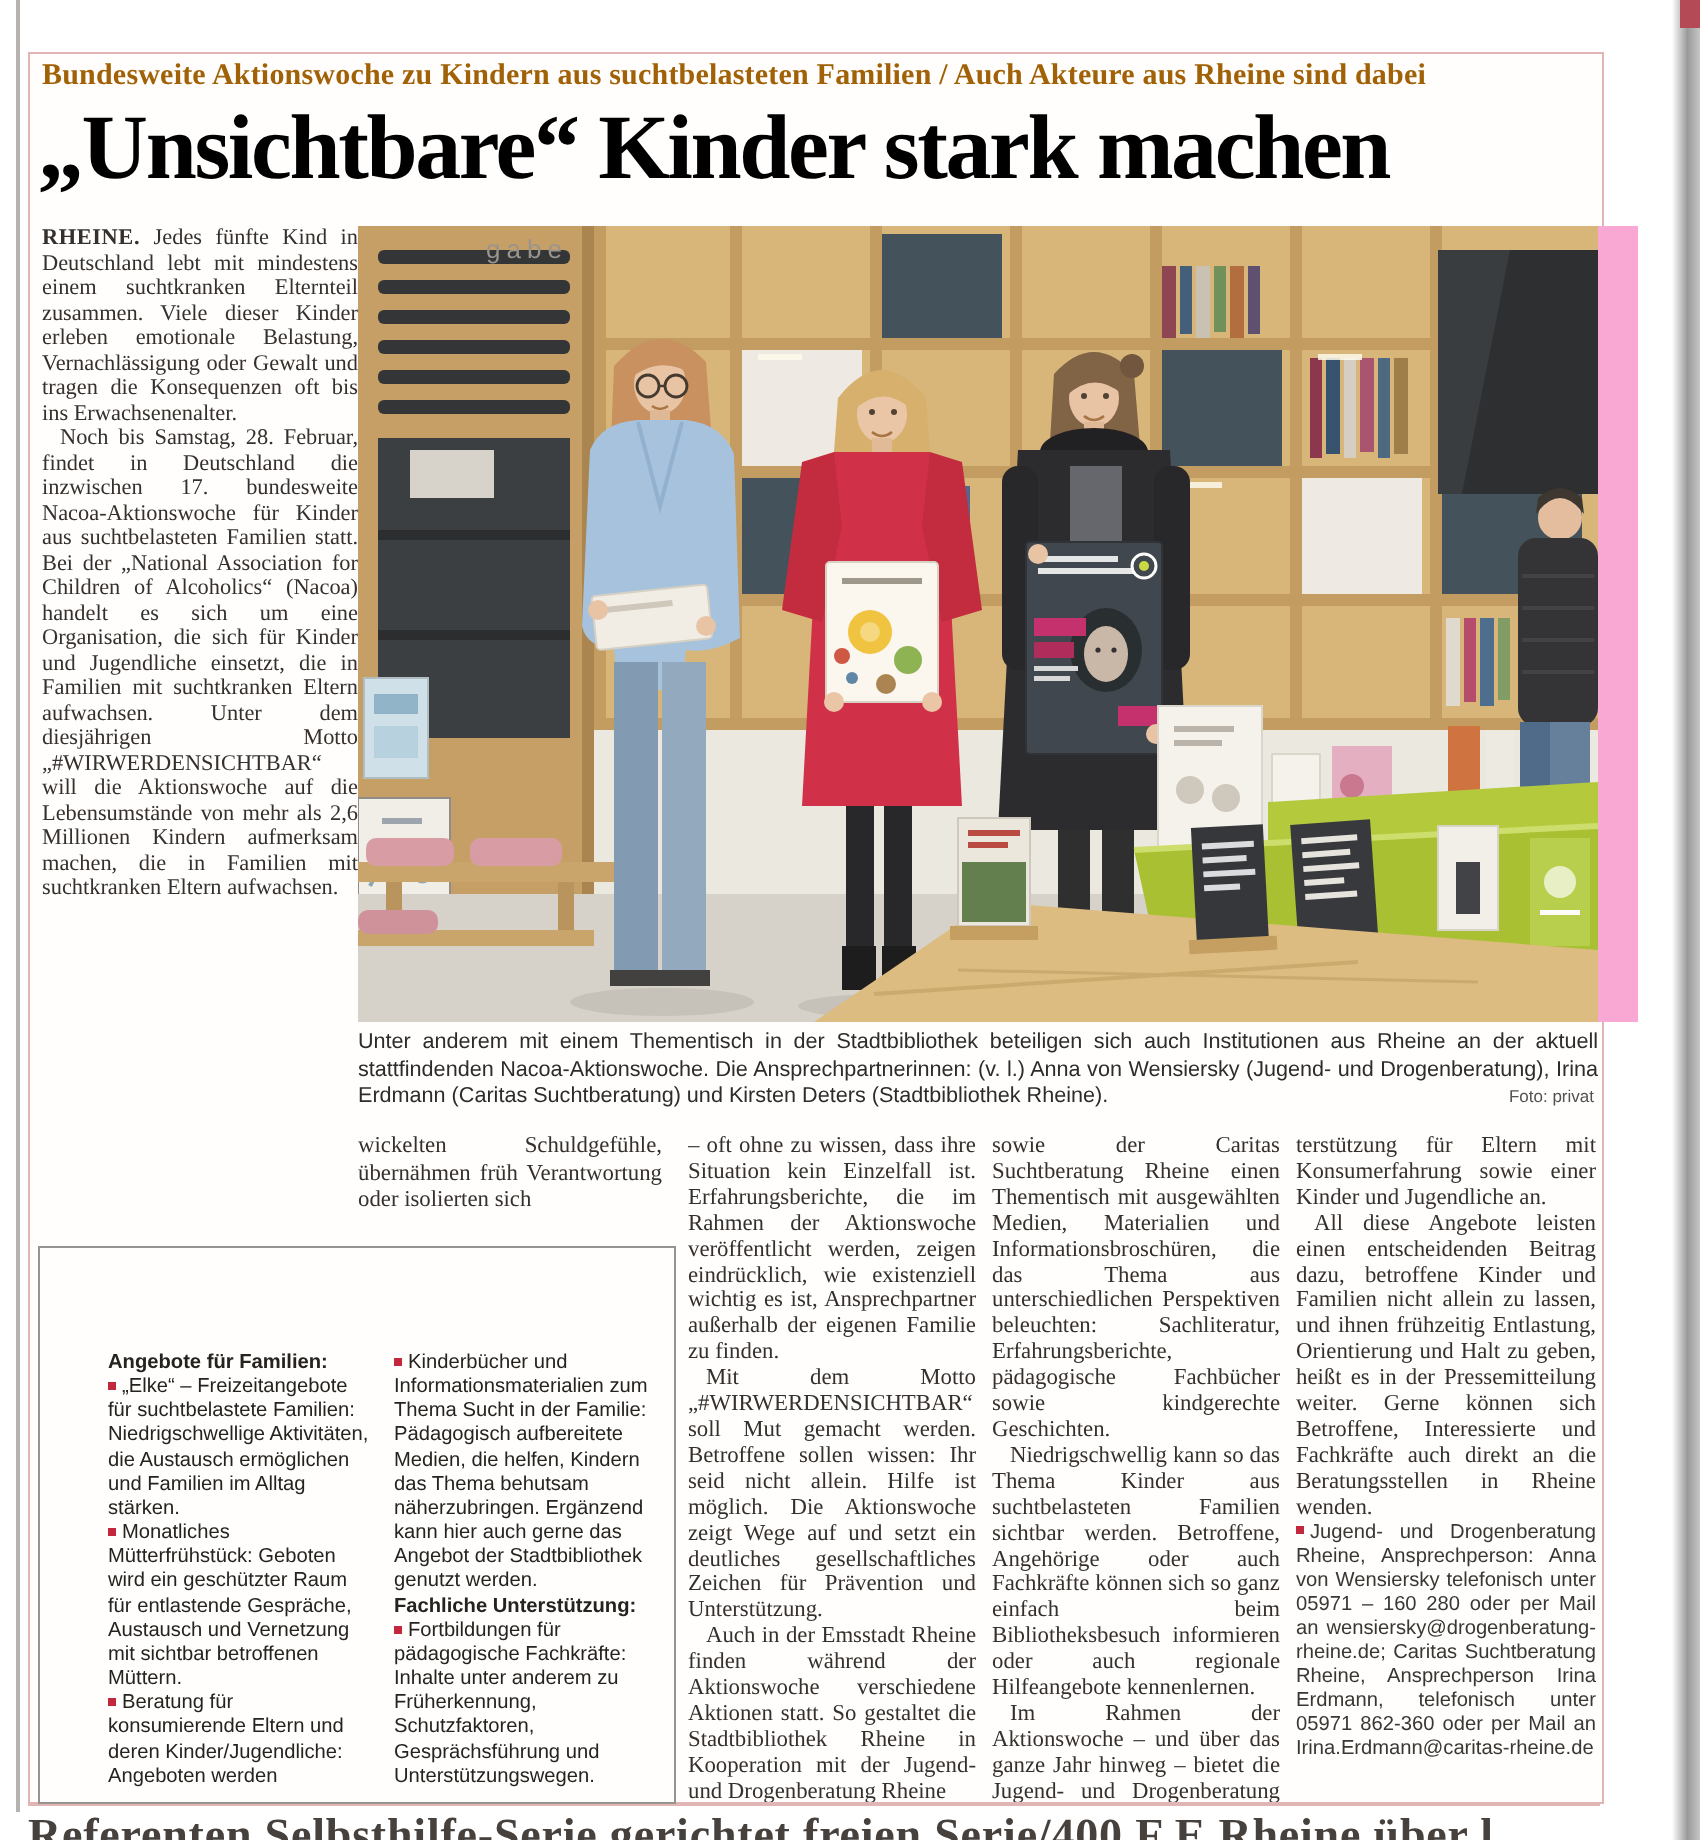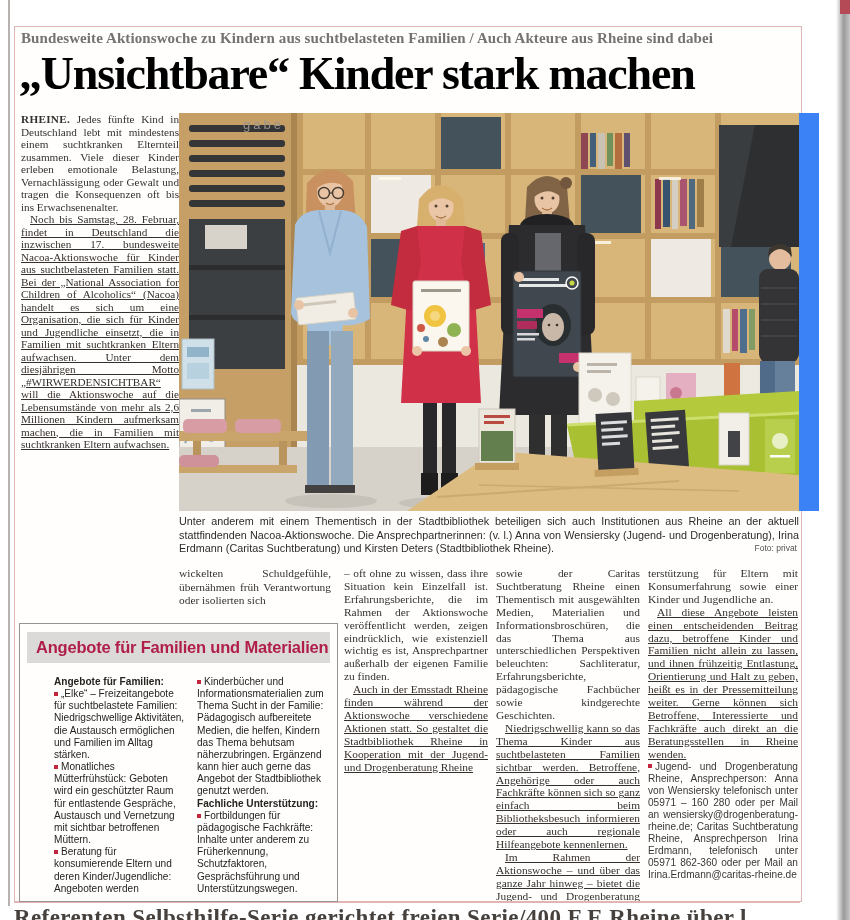--- a/index.html
+++ b/index.html
@@ -9,31 +9,31 @@
 
   
   .scanline-left{left:8px;top:0;width:2px;height:906px;background:#b5b2af;}
   .scanstrip-right{right:0;top:0;width:14px;height:920px;
        background:linear-gradient(to right, rgba(255,255,255,0), #9a9a9a 55%, #c6c6c6);}
   .corner-red{right:0;top:0;width:10px;height:14px;background:#b44a55;}
 
   
   .article{left:14px;top:26px;width:786px;height:874px;border:1px solid #e2b5b5;background:#fffefd;}
 
-  .kicker{left:6px;top:3px;width:760px;font-weight:bold;font-size:15px;letter-spacing:.1px;color:#737373;}
+  .kicker{left:6px;top:3px;width:760px;font-weight:bold;font-size:15px;letter-spacing:.1px;color:#a16207;}
   .headline{left:4px;top:20px;width:770px;margin:0;font-size:46px;font-weight:bold;
             letter-spacing:-1.2px;color:#000000;white-space:nowrap;}
 
   .intro-col{left:6px;top:86px;width:158px;height:512px;overflow:hidden;
              font-size:11.2px;line-height:12.5px;text-align:justify;}
   .para{margin:0;}
-  .indent{text-indent:9px;text-decoration:underline;}
+  .indent{text-indent:9px;}
   .lead{letter-spacing:.3px;}
 
-  .photo{left:164px;top:86px;width:640px;height:398px;background:#3b82f6;overflow:hidden;}
+  .photo{left:164px;top:86px;width:640px;height:398px;background:#f9a8d4;overflow:hidden;}
   .photo svg{display:block;}
 
   .caption{left:164px;top:488px;width:620px;height:50px;
            font-family:"Liberation Sans","DejaVu Sans",sans-serif;
            font-size:10.8px;line-height:13.5px;color:#2e2b28;text-align:justify;}
   .credit{position:absolute;right:2px;top:27px;font-size:8.5px;color:#55514d;}
 
   .body-col{top:540px;height:334px;overflow:hidden;font-size:11.4px;line-height:12.9px;text-align:justify;}
   .body-col p{margin:0;}
   .colA{left:164px;top:540px;width:152px;height:44px;overflow:hidden;
@@ -360,37 +360,37 @@
 
   <div class="abs caption">
     <span>Unter anderem mit einem Thementisch in der Stadtbibliothek beteiligen sich auch Institutionen aus Rheine an der aktuell stattfindenden Nacoa-Aktionswoche. Die Ansprechpartnerinnen: (v. l.) Anna von Wensiersky (Jugend- und Drogenberatung), Irina Erdmann (Caritas Suchtberatung) und Kirsten Deters (Stadtbibliothek Rheine).</span>
     <span class="credit">Foto: privat</span>
   </div>
 
   <div class="abs colA">wickelten Schuldgefühle, übernähmen früh Verantwortung oder isolierten sich</div>
 
   <div class="abs body-col colB">
     <p>– oft ohne zu wissen, dass ihre Situation kein Einzelfall ist. Erfahrungsberichte, die im Rahmen der Aktionswoche veröffentlicht werden, zeigen eindrücklich, wie existenziell wichtig es ist, Ansprechpartner außerhalb der eigenen Familie zu finden.</p>
+    <p class="indent">Mit dem Motto „#WIRWERDENSICHTBAR“ soll Mut gemacht werden. Betroffene sollen wissen: Ihr seid nicht allein. Hilfe ist möglich. Die Aktionswoche zeigt Wege auf und setzt ein deutliches gesellschaftliches Zeichen für Prävention und Unterstützung.</p>
     <p class="indent">Auch in der Emsstadt Rheine finden während der Aktionswoche verschiedene Aktionen statt. So gestaltet die Stadtbibliothek Rheine in Kooperation mit der Jugend- und Drogenberatung Rheine</p>
   </div>
 
   <div class="abs body-col colC">
     <p>sowie der Caritas Suchtberatung Rheine einen Thementisch mit ausgewählten Medien, Materialien und Informationsbroschüren, die das Thema aus unterschiedlichen Perspektiven beleuchten: Sachliteratur, Erfahrungsberichte, pädagogische Fachbücher sowie kindgerechte Geschichten.</p>
     <p class="indent">Niedrigschwellig kann so das Thema Kinder aus suchtbelasteten Familien sichtbar werden. Betroffene, Angehörige oder auch Fachkräfte können sich so ganz einfach beim Bibliotheksbesuch informieren oder auch regionale Hilfeangebote kennenlernen.</p>
     <p class="indent">Im Rahmen der Aktionswoche – und über das ganze Jahr hinweg – bietet die Jugend- und Drogenberatung Rheine zudem vielfältige Un-</p>
   </div>
 
   <div class="abs body-col colD">
     <p>terstützung für Eltern mit Konsumerfahrung sowie einer Kinder und Jugendliche an.</p>
     <p class="indent">All diese Angebote leisten einen entscheidenden Beitrag dazu, betroffene Kinder und Familien nicht allein zu lassen, und ihnen frühzeitig Entlastung, Orientierung und Halt zu geben, heißt es in der Pressemitteilung weiter. Gerne können sich Betroffene, Interessierte und Fachkräfte auch direkt an die Beratungsstellen in Rheine wenden.</p>
     <p class="contact"><span class="sq"></span><span>Jugend- und Drogenberatung Rheine, Ansprechperson: Anna von Wensiersky telefonisch unter 05971 – 160 280 oder per Mail an wensiersky@drogenberatung-rheine.de; Caritas Suchtberatung Rheine, Ansprechperson Irina Erdmann, telefonisch unter 05971 862-360 oder per Mail an Irina.Erdmann@caritas-rheine.de</span></p>
   </div>
 
   <div class="abs infobox">
-    <div class="ib-title">Angebote für Familien und Materialien</div>
     <div class="ib-cols">
       <div class="ib-col">
         <p class="ib-head">Angebote für Familien:</p>
         <p><span class="sq"></span><span>„Elke“ – Freizeitangebote für suchtbelastete Familien: Niedrigschwellige Aktivitäten, die Austausch ermöglichen und Familien im Alltag stärken.</span></p>
         <p><span class="sq"></span><span>Monatliches Mütterfrühstück: Geboten wird ein geschützter Raum für entlastende Gespräche, Austausch und Vernetzung mit sichtbar betroffenen Müttern.</span></p>
         <p><span class="sq"></span><span>Beratung für konsumierende Eltern und deren Kinder/Jugendliche: Angeboten werden individuelle Gespräche, Unterstützung bei Krisen, Orientierung zu weiterführenden Hilfen.</span></p>
 
       </div>
       <div class="ib-col">
         <p><span class="sq"></span><span>Kinderbücher und Informationsmaterialien zum Thema Sucht in der Familie: Pädagogisch aufbereitete Medien, die helfen, Kindern das Thema behutsam näherzubringen. Ergänzend kann hier auch gerne das Angebot der Stadtbibliothek genutzt werden.</span></p>

